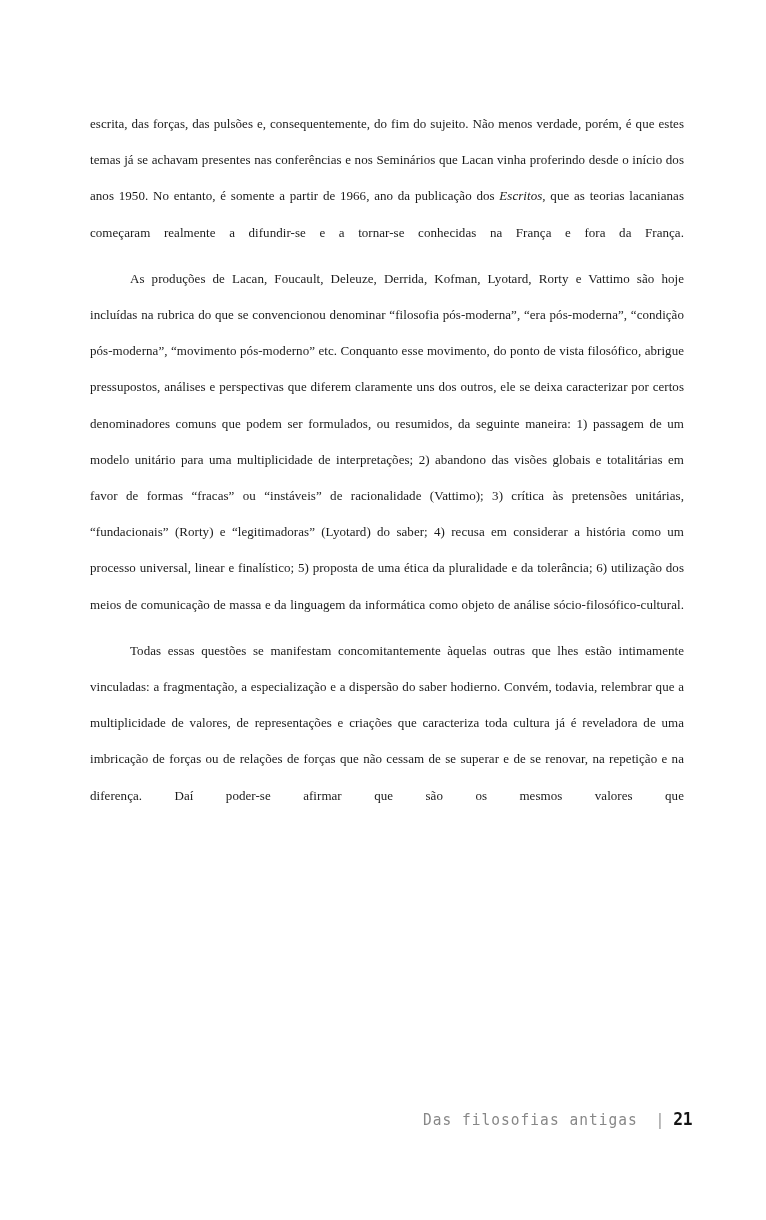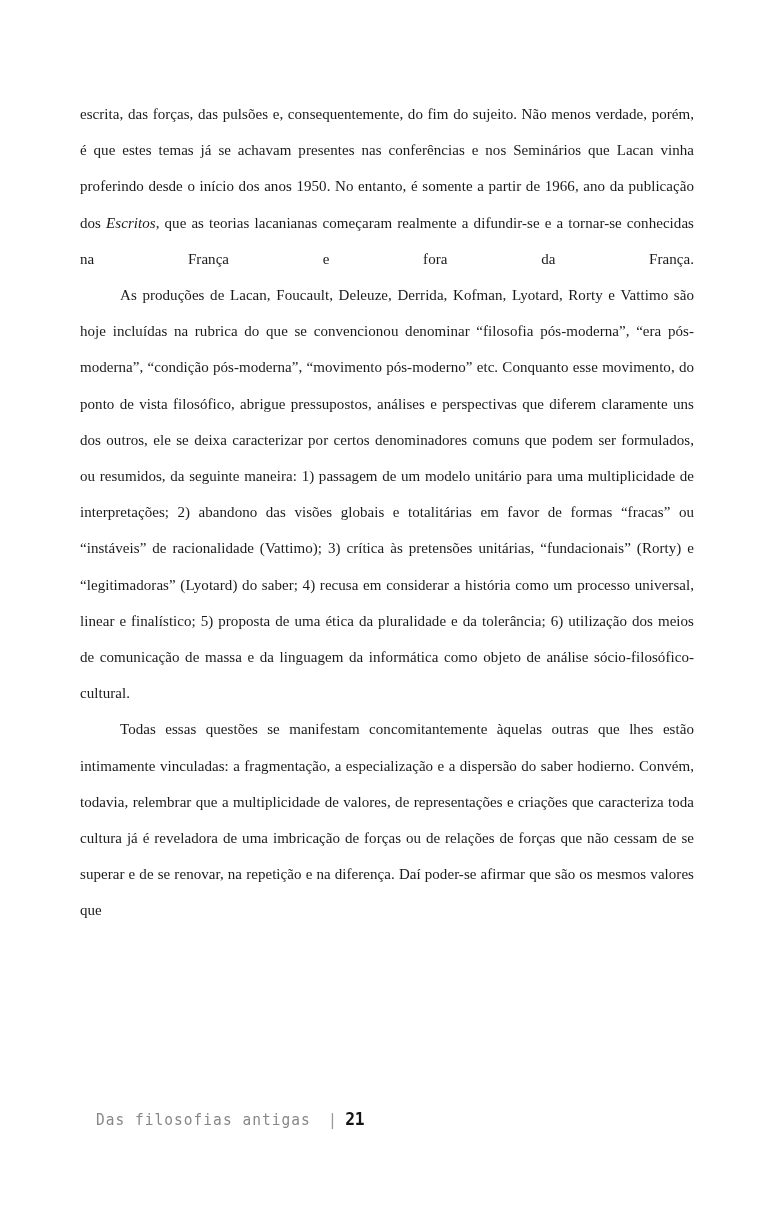--- a/index.html
+++ b/index.html
@@ -25,25 +25,25 @@
   }
 
   .textblock {
     position: absolute;
     left: 80px;
     top: 96px;
     width: 614px;
   }
 
   p.para {
-    margin: 0;
+    margin: 10px;
     padding: 0;
     text-align: justify;
     text-justify: inter-word;
-    font-size: 15px;
+    font-size: 13px;
     line-height: 36.2px;
     letter-spacing: 0.05px;
     word-spacing: 0.2px;
     hyphens: none;
     -webkit-hyphens: none;
   }
   p.para.indent {
     text-indent: 40px;
   }
   p.para em {
@@ -56,20 +56,21 @@
   }
 
   .footer {
     position: absolute;
     left: 88px;
     right: 73px;
     top: 1108px;
     height: 30px;
     display: flex;
     align-items: baseline;
+    justify-content: flex-end;
     gap: 0;
   }
   .footer-running {
     font-family: "DejaVu Sans Mono", "Liberation Mono", monospace;
     font-size: 15.6px;
     letter-spacing: 1.1px;
     color: #878787;
     white-space: nowrap;
     transform: scaleX(0.93);
     transform-origin: right baseline;

